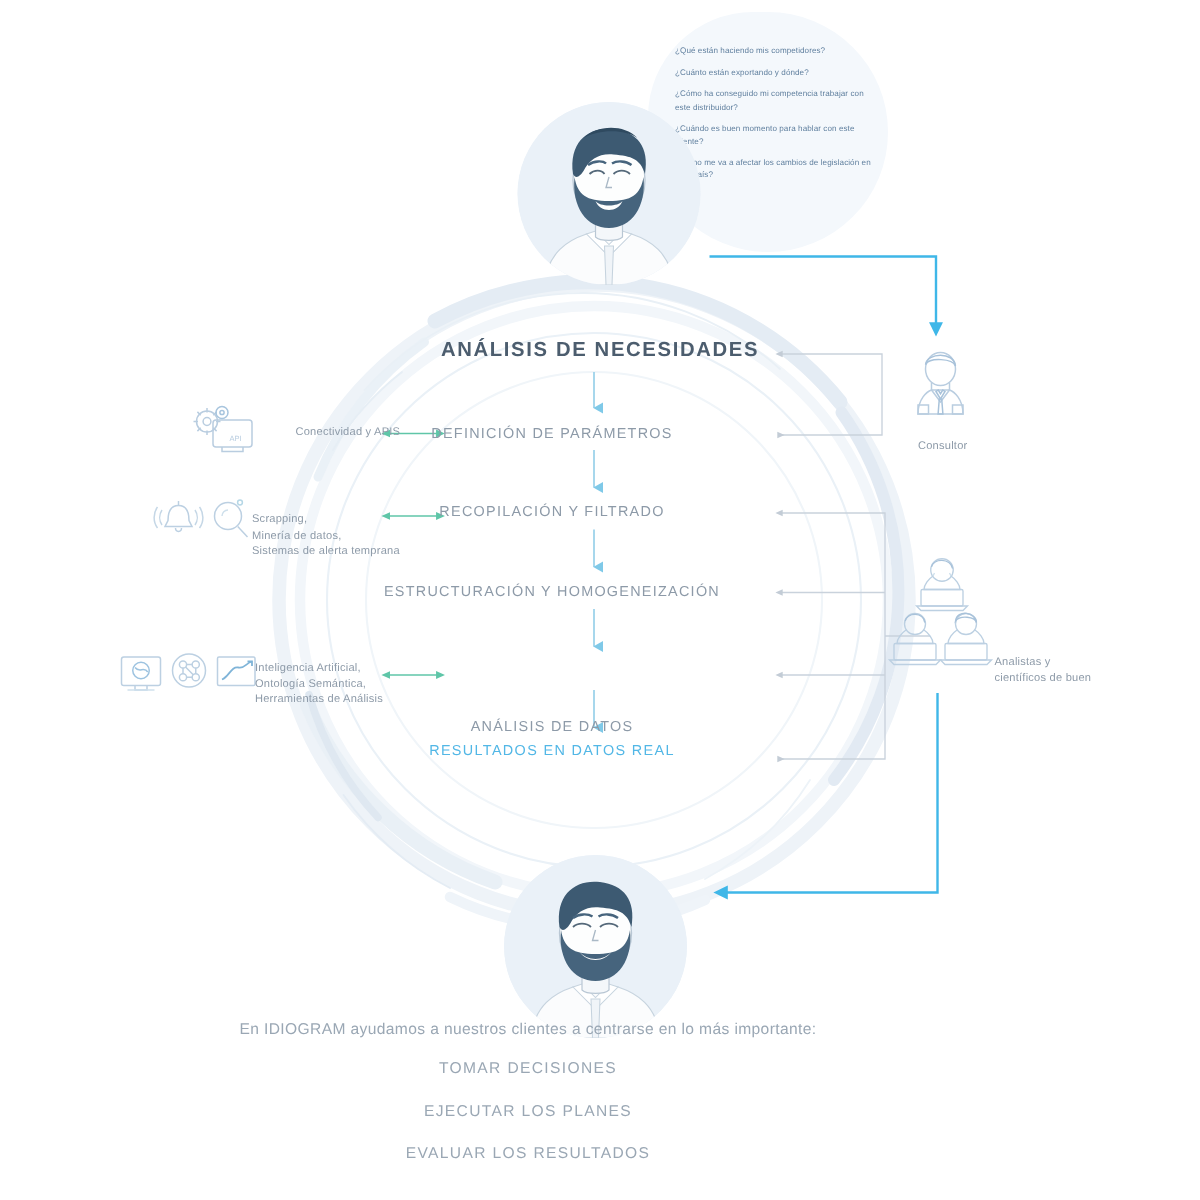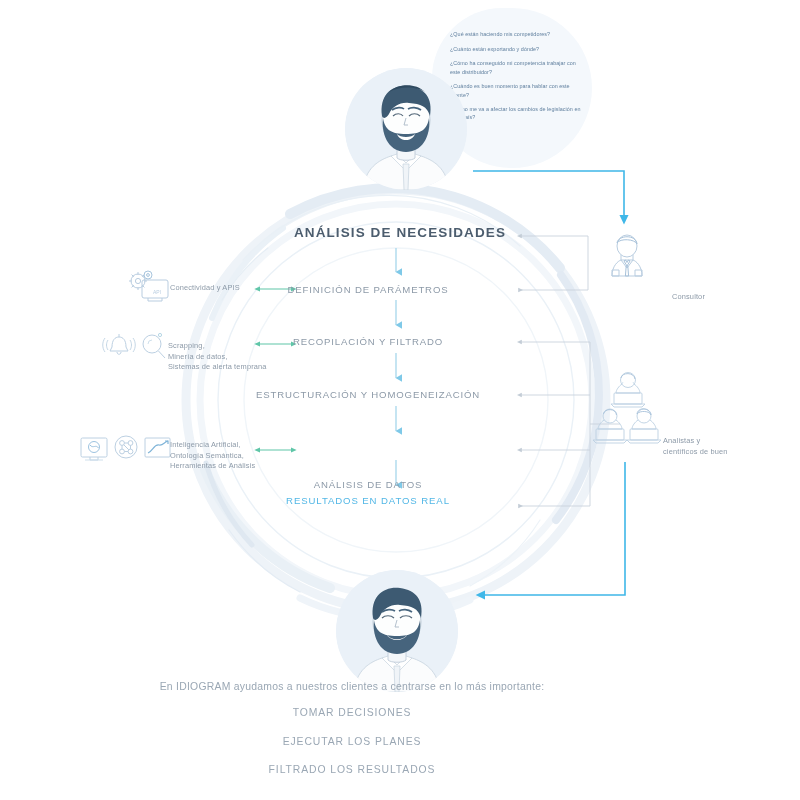--- a/index.html
+++ b/index.html
@@ -51,21 +51,21 @@
   .s5{top:495px;color:#52b7e6;letter-spacing:.9px;}
 
   
   .cap{font-size:7.4px;line-height:10.6px;color:#8d9aa8;letter-spacing:.15px;}
   .cap1{left:170px;top:283px;width:120px;}
   .cap2{left:168px;top:341px;width:125px;}
   .cap3{left:170px;top:440px;width:120px;}
 
   
   .role{font-size:7.4px;line-height:10.6px;color:#8d9aa8;letter-spacing:.15px;}
-  .role1{left:625px;top:292px;width:80px;text-align:right;}
+  .role1{left:612px;top:292px;width:80px;text-align:left;}
   .role2{left:663px;top:436px;width:100px;}
 
   
   .concl{left:0;width:704px;text-align:center;color:#9aa7b4;}
   .c0{top:681px;font-size:10.4px;letter-spacing:.25px;}
   .c1{top:707px;font-size:10.4px;letter-spacing:.9px;}
   .c2{top:736px;font-size:10.4px;letter-spacing:.9px;}
   .c3{top:764px;font-size:10.4px;letter-spacing:.9px;}
 </style>
 </head>
@@ -261,21 +261,21 @@
       <circle cx="43" cy="19.5" r="2.4"></circle>
       <circle cx="51.5" cy="19.5" r="2.4"></circle>
       <path d="M45.4 11 L49.1 11 M45.4 19.5 L49.1 19.5 M43 13.4 L43 17.1 M51.5 13.4 L51.5 17.1 M44.7 12.7 L49.8 17.8"></path>
 
       <rect x="66" y="6" width="25" height="19" rx="1"></rect>
       <path d="M69 21 C74 19 75 12 80 13 C84 14 85 10 89 9" stroke="#7fb4d8" stroke-width="1.2"></path>
       <path d="M86 9 L89 9 L89 12" stroke="#7fb4d8" stroke-width="1.2"></path>
     </g>
   </svg>
 
-  <div class="abs cap cap1" style="white-space:pre-line;">Conectividad y APIS</div>
+  <div class="abs cap cap1" style="white-space:pre-line;margin-left:27px;">Conectividad y APIS</div>
   <div class="abs cap cap3" style="white-space:pre-line;">Inteligencia Artificial,
 Ontología Semántica,
 Herramientas de Análisis</div>
   <div class="abs cap cap2" style="white-space:pre-line;">Scrapping,
 Minería de datos,
 Sistemas de alerta temprana</div>
 
   <svg class="abs" style="left:598px;top:230px;width:58px;height:58px;">
     <g fill="none" stroke="#b9cde0" stroke-width="1">
       <ellipse cx="29" cy="16" rx="10" ry="11"></ellipse>
@@ -313,15 +313,15 @@
     </g>
   </svg>
 
   <div class="abs role role1">Consultor</div>
   <div class="abs role role2" style="white-space:pre-line;">Analistas y
 científicos de buen</div>
 
   <div class="abs concl c0">En IDIOGRAM ayudamos a nuestros clientes a centrarse en lo más importante:</div>
   <div class="abs concl c1">TOMAR DECISIONES</div>
   <div class="abs concl c2">EJECUTAR LOS PLANES</div>
-  <div class="abs concl c3">FILTRADO LOS RESULTADOS</div>
+  <div class="abs concl c3">EVALUAR LOS RESULTADOS</div>
 
 </div>
 
 </body></html>

